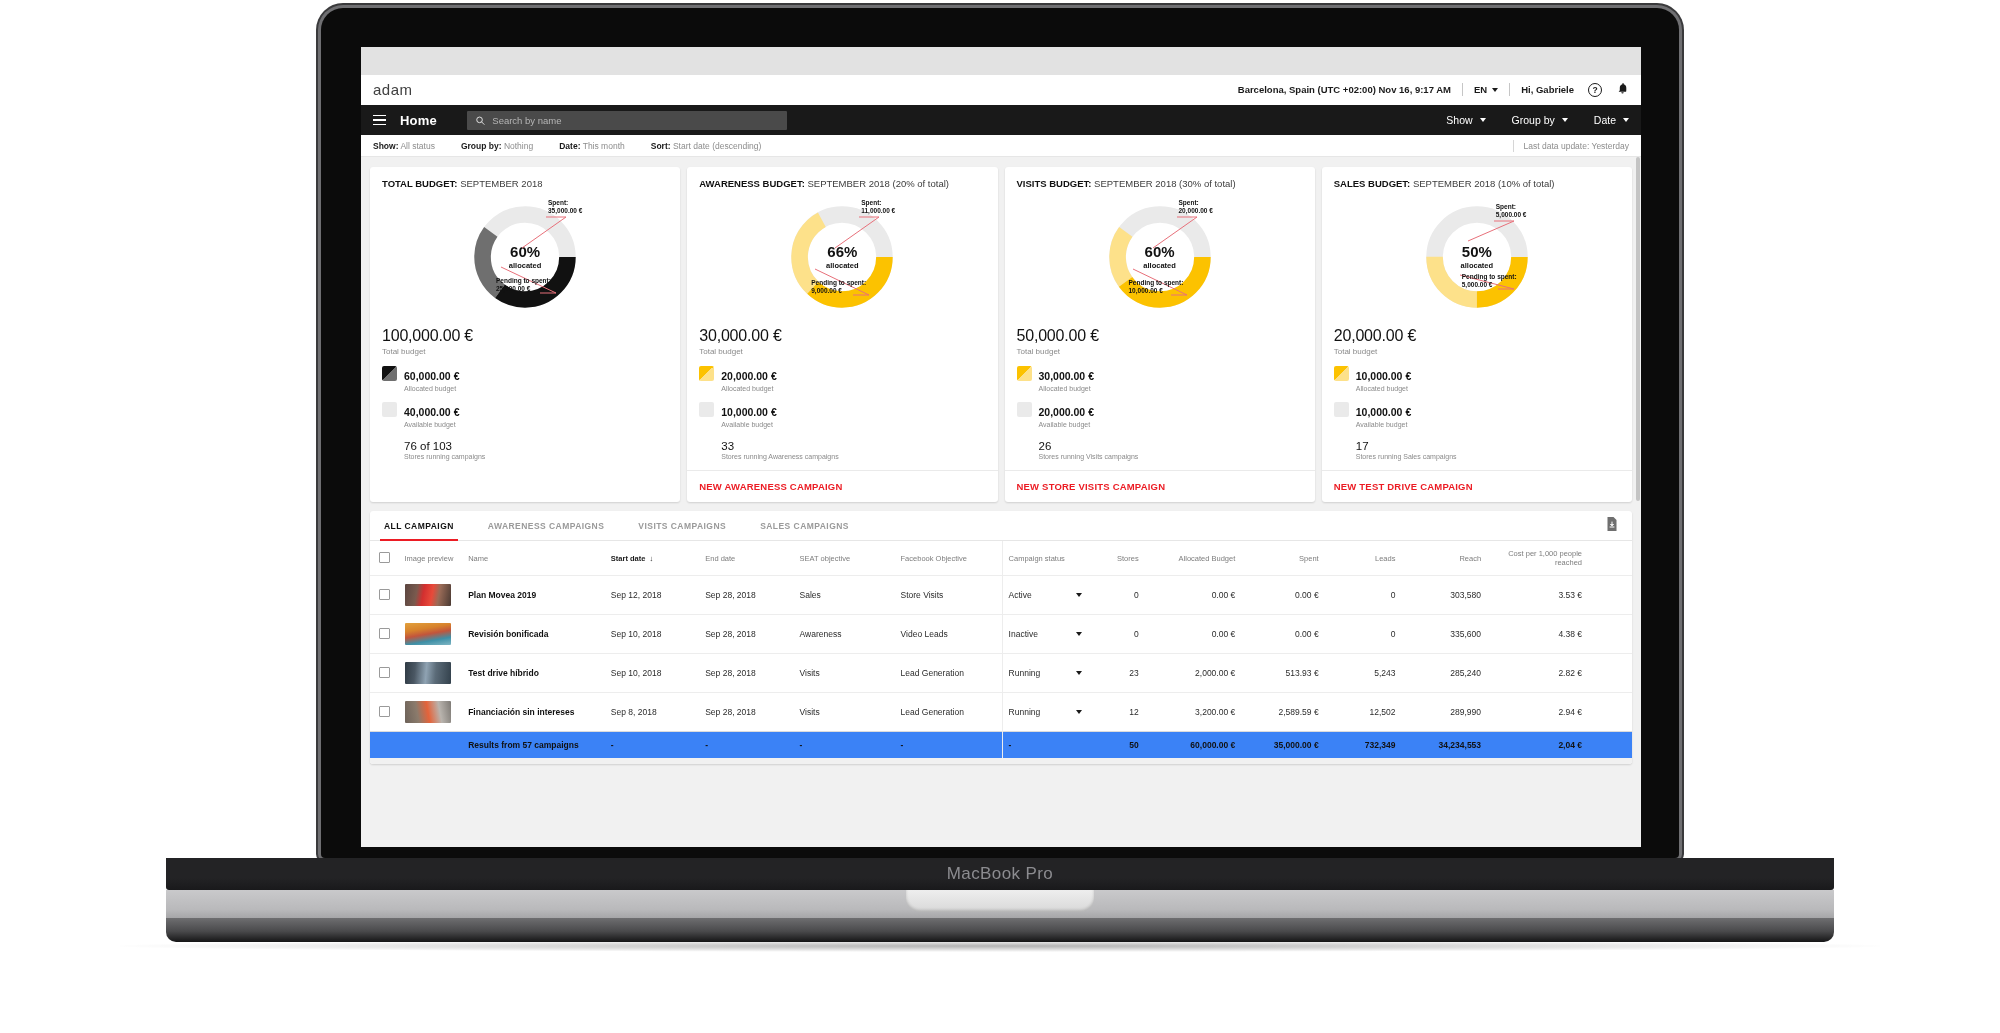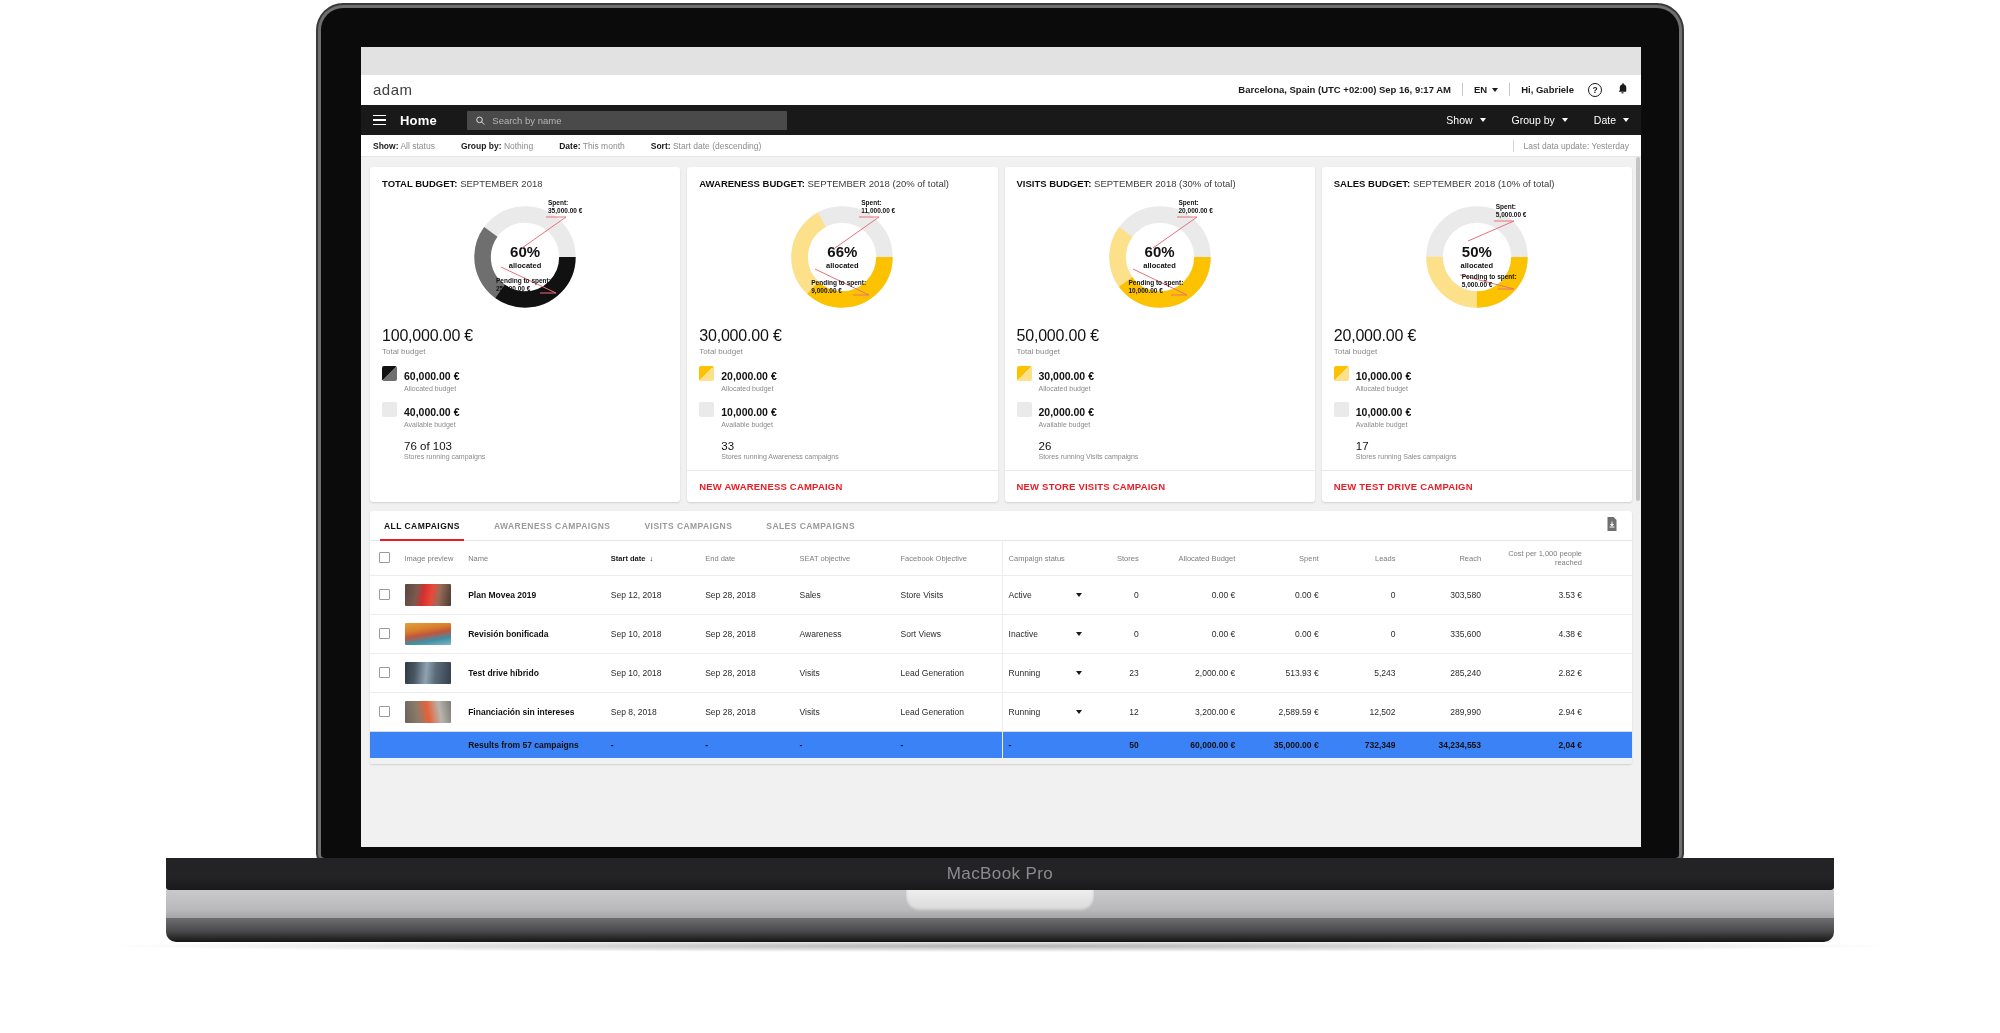--- a/index.html
+++ b/index.html
@@ -183,21 +183,21 @@
 
   <div class="laptop-screen"></div>
 
   <div class="viewport">
 
     <div class="browser-strip"></div>
 
     <div class="topbar">
       <div class="brand">adam</div>
       <div class="topbar-right">
-        <span class="tb-text">Barcelona, Spain (UTC +02:00) Sep 16, 9:17 AM</span>
+        <span class="tb-text">Barcelona, Spain (UTC +02:00) Nov 16, 9:17 AM</span>
         <span class="tb-sep"></span>
         <span class="tb-lang">
           <span>EN</span>
           <span class="caret"></span>
         </span>
         <span class="tb-sep"></span>
         <span class="tb-text">Hi, Gabriele</span>
         <span class="icon-circle">?</span>
         <span class="bell">
           <svg width="13" height="14" viewBox="0 0 24 24" aria-hidden="true">
@@ -473,21 +473,21 @@
               <div class="stores-lbl">Stores running Sales campaigns</div>
             </div>
           </div>
           <div class="card-cta">NEW TEST DRIVE CAMPAIGN</div>
         </div>
 
       </div>
 
       <div class="table-panel">
         <div class="tabs">
-          <div class="tab active">ALL CAMPAIGNS</div>
+          <div class="tab active">ALL CAMPAIGN</div>
           <div class="tab">AWARENESS CAMPAIGNS</div>
           <div class="tab">VISITS CAMPAIGNS</div>
           <div class="tab">SALES CAMPAIGNS</div>
           <div class="tabs-right">
             <svg width="12" height="14" viewBox="0 0 24 28" aria-hidden="true">
               <path fill="#6f6f6f" d="M3 0h12l6 6v22H3z"></path>
               <path fill="#ffffff" d="M12 10v7M9 14.5l3 3 3-3M8 20h8" stroke="#ffffff" stroke-width="2" stroke-linecap="round" stroke-linejoin="round"></path>
             </svg>
           </div>
         </div>
@@ -559,21 +559,21 @@
             </tr>
             <tr>
               <td class="c"><span class="chk"></span></td>
               <td>
                 <span class="thumb" style="background:linear-gradient(170deg,#e2a13c 0%,#d7822c 30%,#c2553c 50%,#3e8fa6 74%,#7fb6c4 100%);"></span>
               </td>
               <td class="name">Revisión bonificada</td>
               <td>Sep 10, 2018</td>
               <td>Sep 28, 2018</td>
               <td>Awareness</td>
-              <td>Sort Views</td>
+              <td>Video Leads</td>
               <td class="vdiv">
                 <span class="status-cell">
                   <span>Inactive</span>
                   <span class="caret"></span>
                 </span>
               </td>
               <td class="r">0</td>
               <td class="r">0.00 €</td>
               <td class="r">0.00 €</td>
               <td class="r">0</td>

